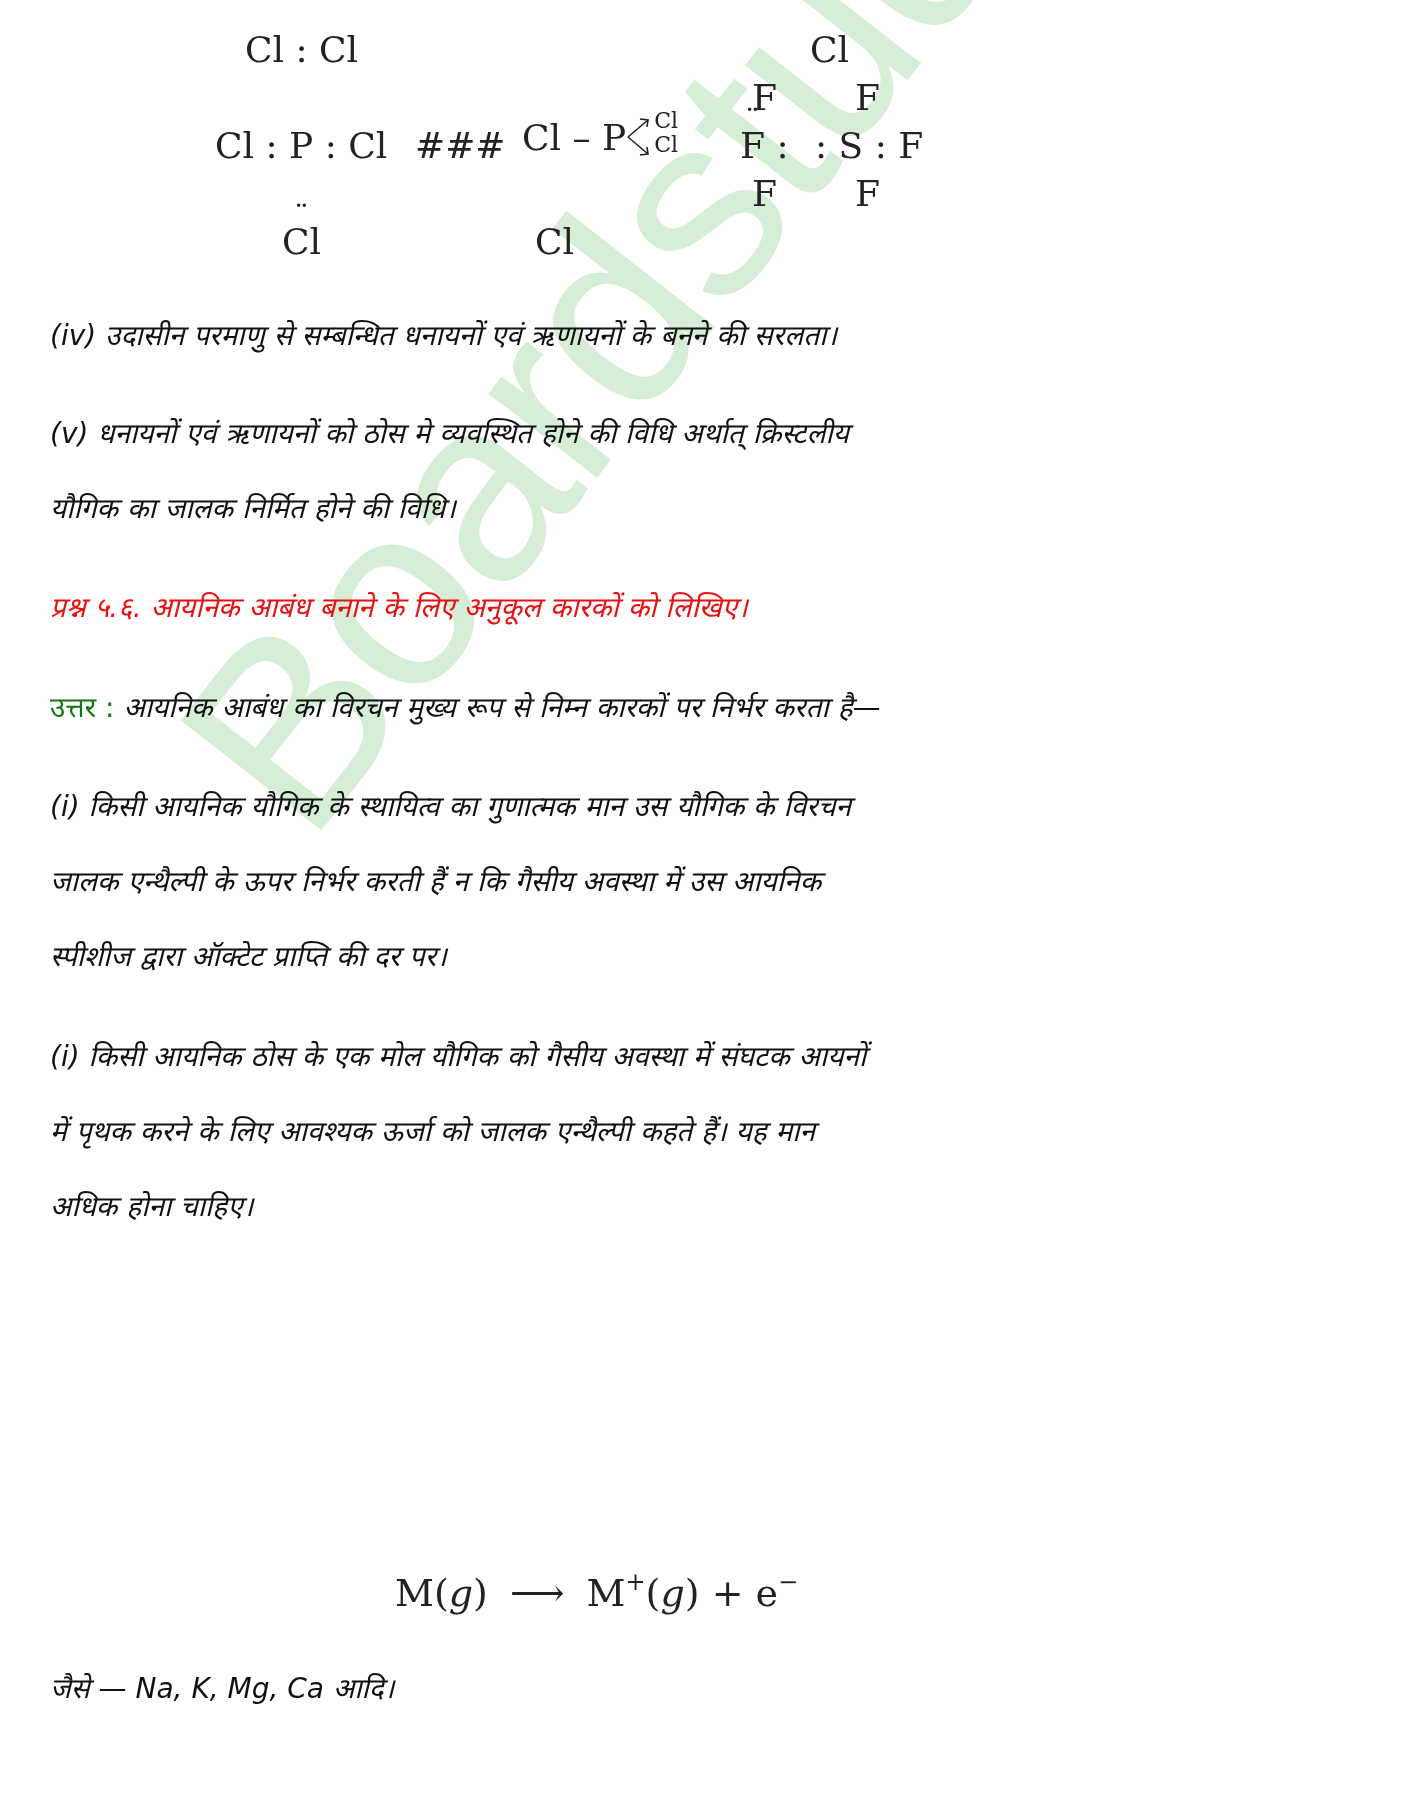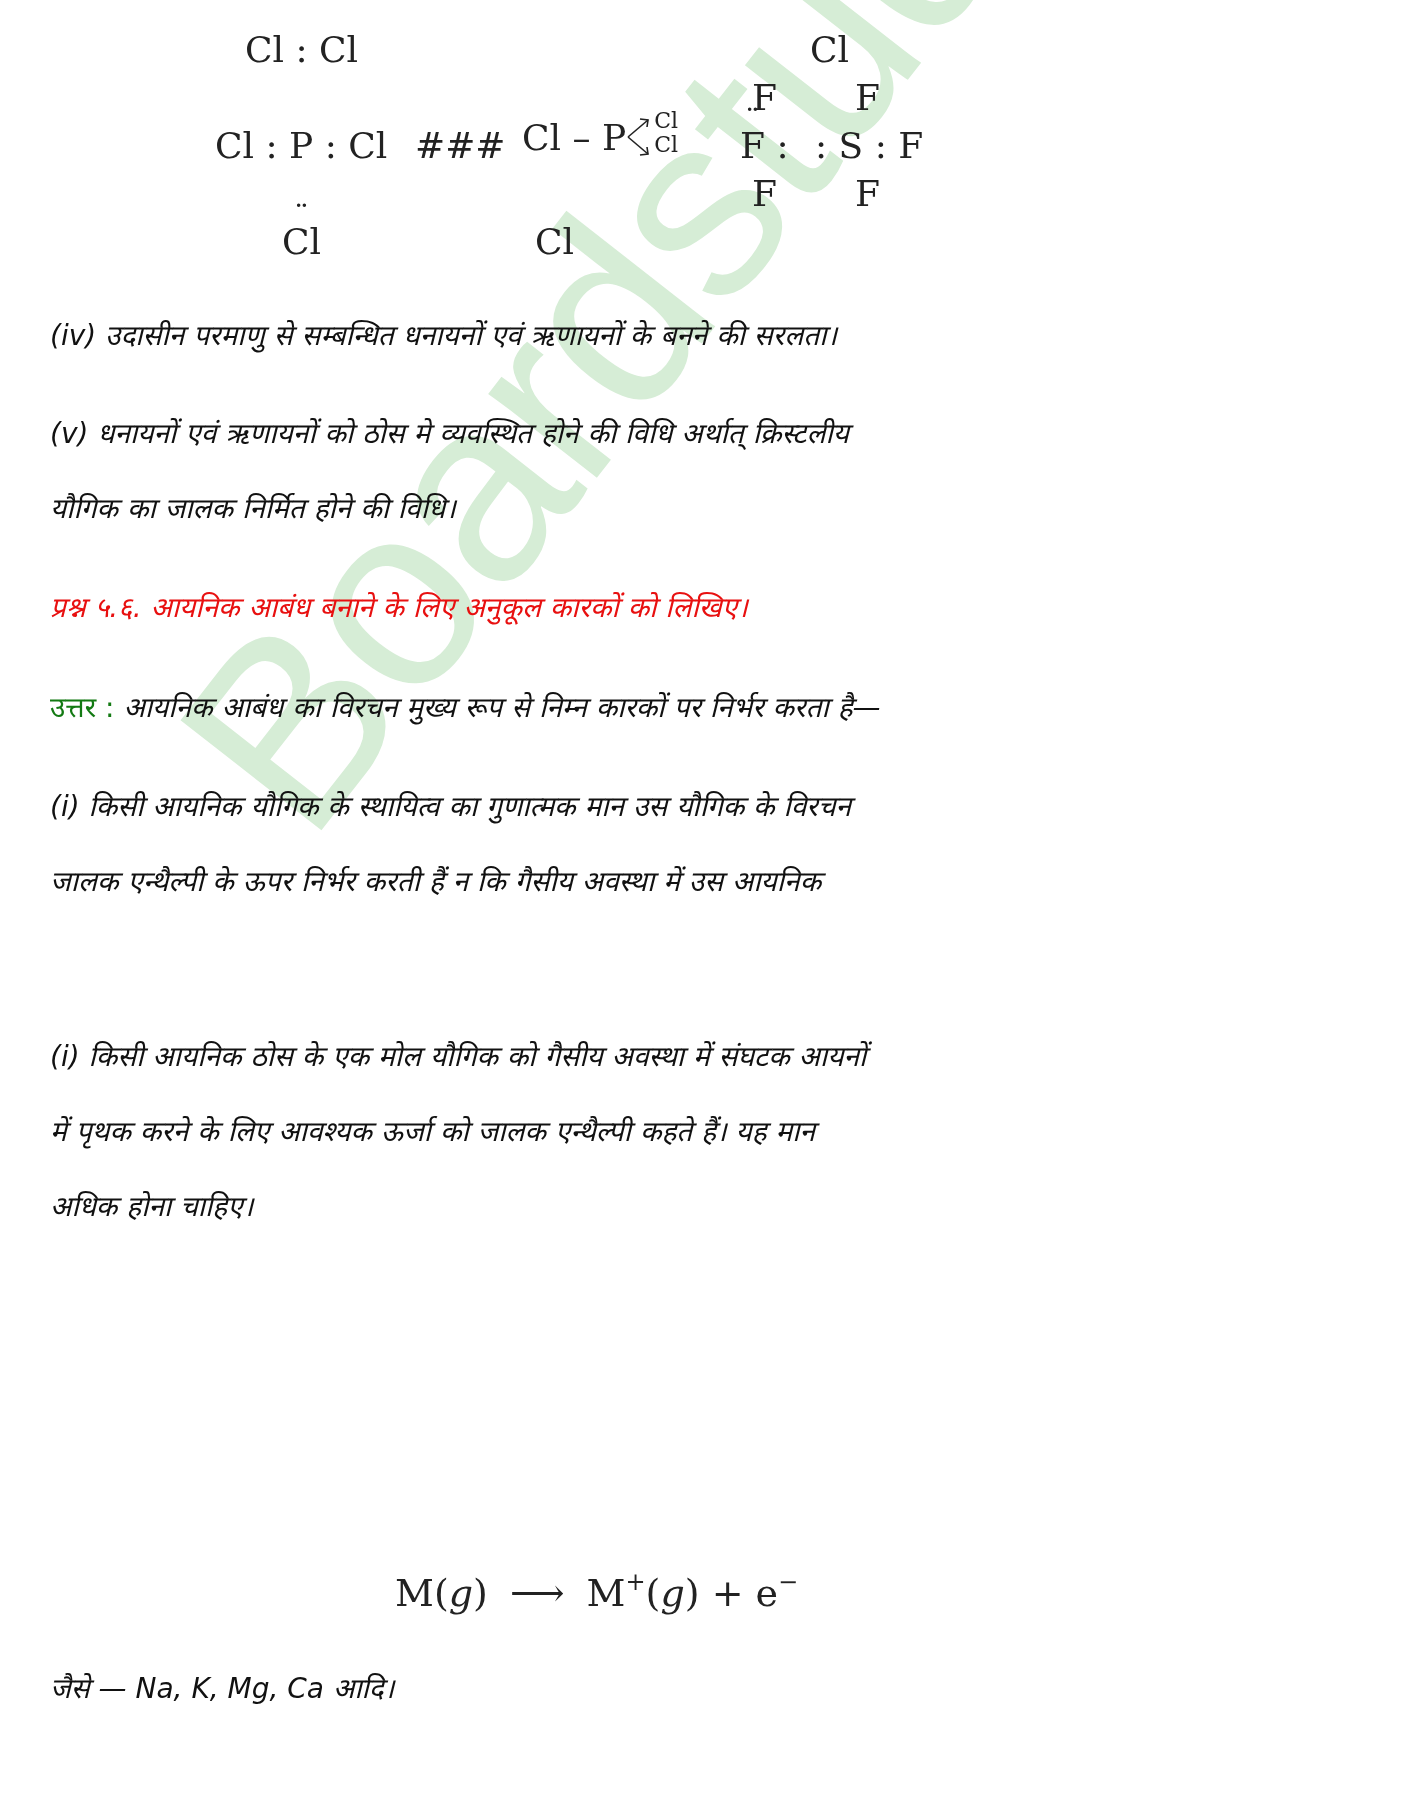--- a/index.html
+++ b/index.html
@@ -90,20 +90,21 @@
 
   <div class="line question" style="top:594px;">प्रश्न ५.६. आयनिक आबंध बनाने के लिए अनुकूल कारकों को लिखिए।</div>
 
   <div class="line" style="top:694px;">
     <span class="answer-label">उत्तर :</span>
     <span>आयनिक आबंध का विरचन मुख्य रूप से निम्न कारकों पर निर्भर करता है—</span>
   </div>
 
   <div class="line" style="top:793px;">(i) किसी आयनिक यौगिक के स्थायित्व का गुणात्मक मान उस यौगिक के विरचन</div>
   <div class="line" style="top:868px;">जालक एन्थैल्पी के ऊपर निर्भर करती हैं न कि गैसीय अवस्था में उस आयनिक</div>
+  <div class="line" style="top:943px;">स्पीशीज द्वारा ऑक्टेट प्राप्ति की दर पर।</div>
 
   <div class="line" style="top:1043px;">(i) किसी आयनिक ठोस के एक मोल यौगिक को गैसीय अवस्था में संघटक आयनों</div>
   <div class="line" style="top:1118px;">में पृथक करने के लिए आवश्यक ऊर्जा को जालक एन्थैल्पी कहते हैं। यह मान</div>
   <div class="line" style="top:1193px;">अधिक होना चाहिए।</div>
 
 
 
   <div class="eq" style="left:395px; top:1570px;">
     <span>M</span>(<i>g</i>)
     <span class="arrow">⟶</span>

